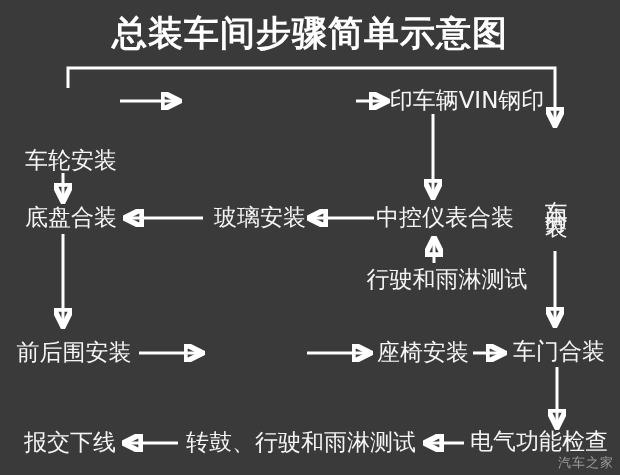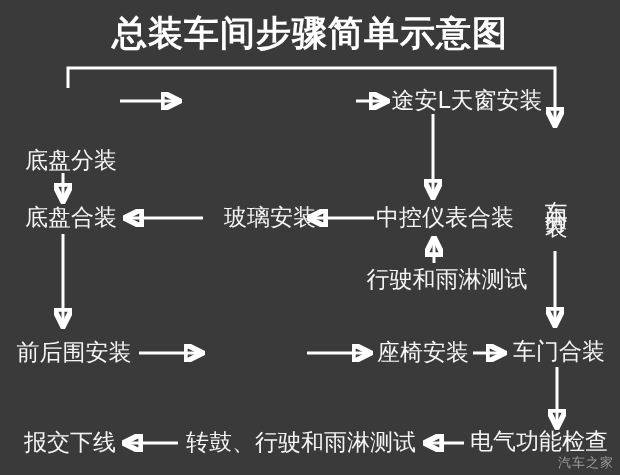--- a/index.html
+++ b/index.html
@@ -85,25 +85,25 @@
     <path d="M 139 353 L 203 353" marker-end="url(#ah)"></path>
     <path d="M 307 353 L 371 353" marker-end="url(#ah)"></path>
     <path d="M 473 353 L 505 353" marker-end="url(#ah)"></path>
     <path d="M 557 367 L 557 428" marker-end="url(#ah)"></path>
     <path d="M 464 443 L 424 443" marker-end="url(#ah)"></path>
     <path d="M 178 443 L 123 443" marker-end="url(#ah)"></path>
   </svg>
 
   <h1 class="title">总装车间步骤简单示意图</h1>
 
-  <div class="node" style="left:467px; top:101px;">途安L天窗安装</div>
+  <div class="node" style="left:467px; top:101px;">印车辆VIN钢印</div>
   <div class="node vertical" style="left:556px; top:192px;">车门分装</div>
-  <div class="node" style="left:71px;  top:161px;">底盘分装</div>
+  <div class="node" style="left:71px;  top:161px;">车轮安装</div>
   <div class="node" style="left:71px;  top:218px;">底盘合装</div>
-  <div class="node" style="left:270px; top:218px;">玻璃安装</div>
+  <div class="node" style="left:260px; top:218px;">玻璃安装</div>
   <div class="node" style="left:445px; top:218px;">中控仪表合装</div>
   <div class="node" style="left:447px; top:280px;">行驶和雨淋测试</div>
   <div class="node" style="left:74px;  top:353px;">前后围安装</div>
   <div class="node" style="left:423px; top:353px;">座椅安装</div>
   <div class="node" style="left:559px; top:352px;">车门合装</div>
   <div class="node" style="left:70px;  top:443px;">报交下线</div>
   <div class="node" style="left:301px; top:443px;">转鼓、行驶和雨淋测试</div>
   <div class="node" style="left:539px; top:442px;">电气功能检查</div>
 
   <div class="watermark">汽车之家</div>

